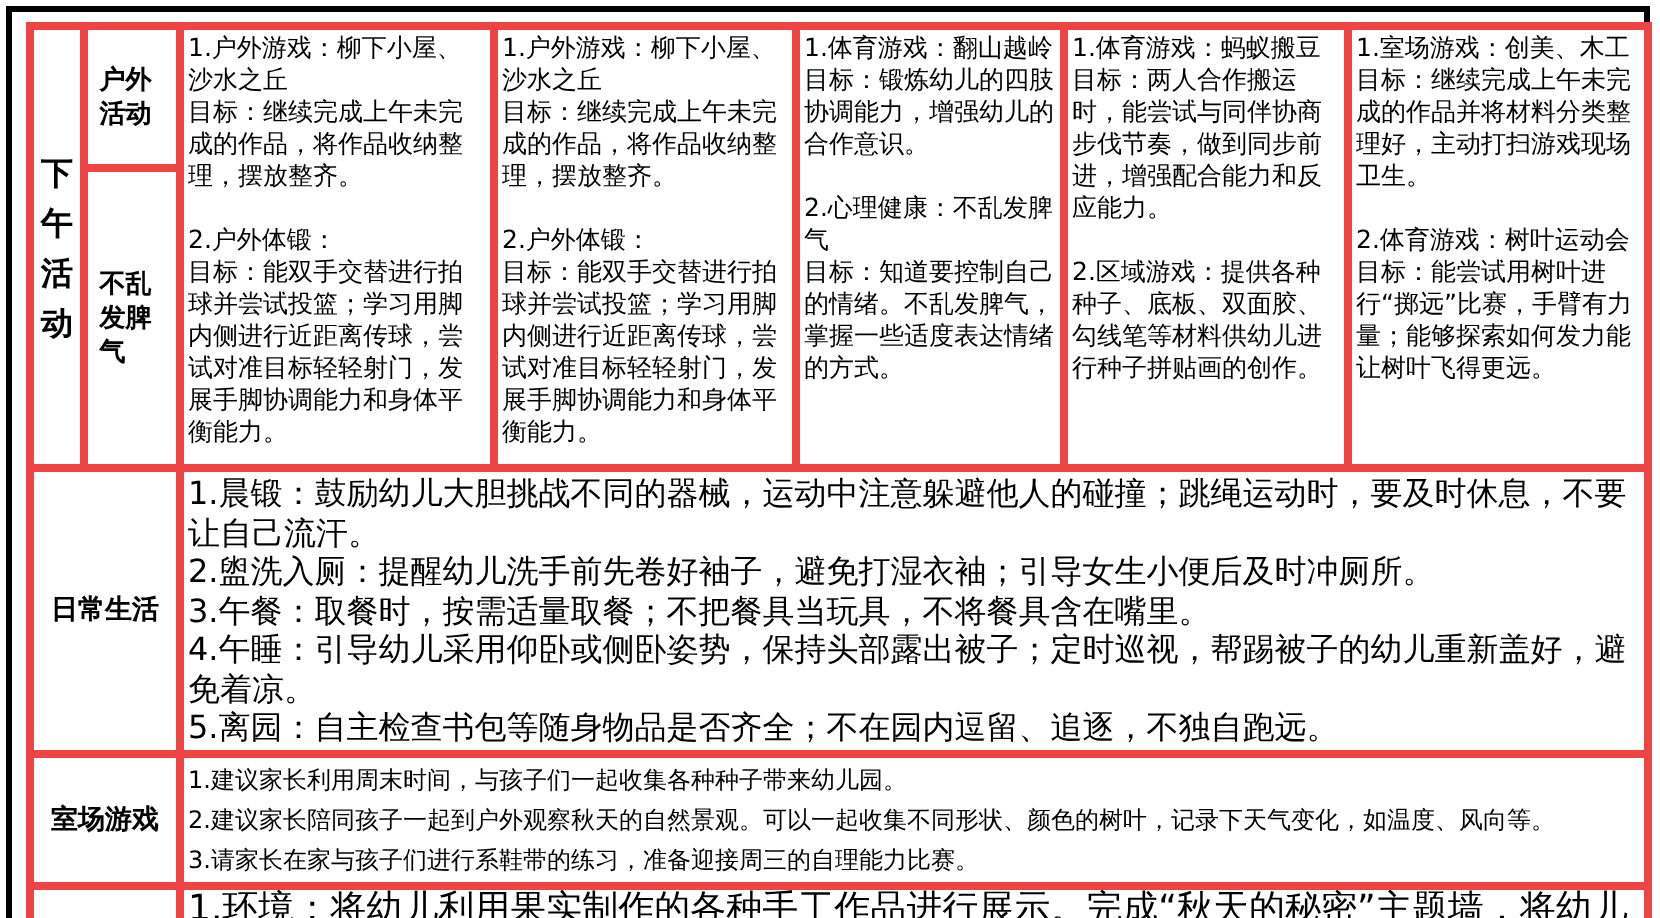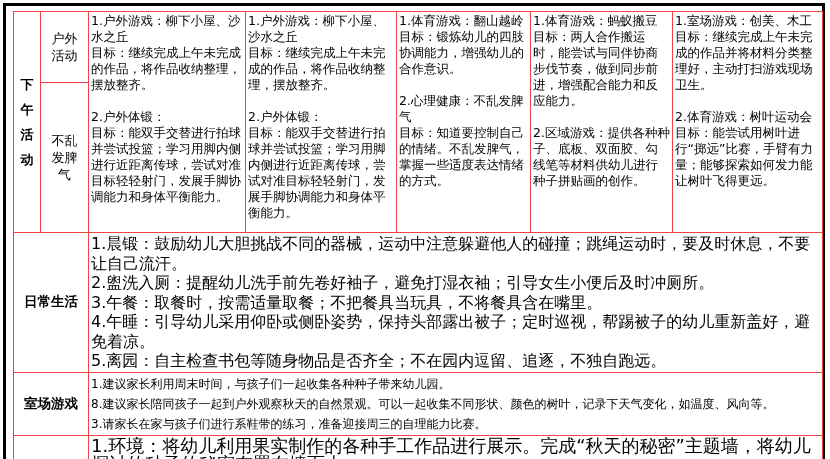--- a/index.html
+++ b/index.html
@@ -8,26 +8,26 @@
     font-family:"DejaVu Sans",sans-serif;color:#000;
   }
   .frame{
     position:absolute;left:3px;top:3px;width:822px;height:480px;
     border:3px solid #000;box-sizing:border-box;pointer-events:none;
   }
   table.plan{
     position:absolute;left:13px;top:11px;width:809px;
     border-collapse:collapse;table-layout:fixed;
   }
-  td{border:1px solid #ef4444;vertical-align:top;padding:0;overflow:hidden;}
+  td{border:4px solid #ef4444;vertical-align:top;padding:0;overflow:hidden;}
   td.hdr{vertical-align:middle;text-align:center;font-weight:bold;font-size:13.5px;}
   .vtext{width:1.25em;margin:0 auto;line-height:25px;text-align:center;
+         font-weight:bold;font-size:16px;word-break:break-all;}
+  .wrap2{width:2.5em;margin:0 auto;line-height:17px;text-align:left;
          font-weight:bold;font-size:13px;word-break:break-all;}
-  .wrap2{width:2.5em;margin:0 auto;line-height:17px;text-align:center;
-         font-weight:normal;font-size:13px;word-break:break-all;}
   .cell{padding:1px 2px;}
   .txt{white-space:pre-line;font-size:12.5px;line-height:16px;word-break:break-all;}
   .txt.lh19{font-size:16px;line-height:19.5px;}
   .txt.lh20{font-size:12px;line-height:20px;}
   .txt.lh18{font-size:18px;line-height:18px;}
   tr.rA{height:71px;} tr.rB{height:150px;} tr.rC{height:102px;}
   tr.rD{height:63px;} tr.rE{height:55px;} tr.rF{height:60px;}
   .glyph-tops{
     height:5px;margin:2px 3px 0 3px;
     background:repeating-linear-gradient(90deg,
@@ -112,21 +112,21 @@
 3.午餐：取餐时，按需适量取餐；不把餐具当玩具，不将餐具含在嘴里。
 4.午睡：引导幼儿采用仰卧或侧卧姿势，保持头部露出被子；定时巡视，帮踢被子的幼儿重新盖好，避免着凉。
 5.离园：自主检查书包等随身物品是否齐全；不在园内逗留、追逐，不独自跑远。</div>
       </td>
     </tr>
 
     <tr class="rD">
       <td class="hdr" colspan="2">室场游戏</td>
       <td class="cell" colspan="5">
         <div class="txt lh20">1.建议家长利用周末时间，与孩子们一起收集各种种子带来幼儿园。
-8.建议家长陪同孩子一起到户外观察秋天的自然景观。可以一起收集不同形状、颜色的树叶，记录下天气变化，如温度、风向等。
+2.建议家长陪同孩子一起到户外观察秋天的自然景观。可以一起收集不同形状、颜色的树叶，记录下天气变化，如温度、风向等。
 3.请家长在家与孩子们进行系鞋带的练习，准备迎接周三的自理能力比赛。</div>
       </td>
     </tr>
 
     <tr class="rE">
       <td class="hdr" colspan="2">环境创设</td>
       <td class="cell" colspan="5">
         <div class="txt lh18">1.环境：将幼儿利用果实制作的各种手工作品进行展示。完成“秋天的秘密”主题墙，将幼儿探讨的种子的秘密布置在墙面上。
 2.区域：及时补充区域中缺少的观察记录纸；整理生活区环境，将毛线有序摆放。
 3.自然角：将幼儿收集的种子展示出来，在自然角布置秋季种子展览会。</div>

